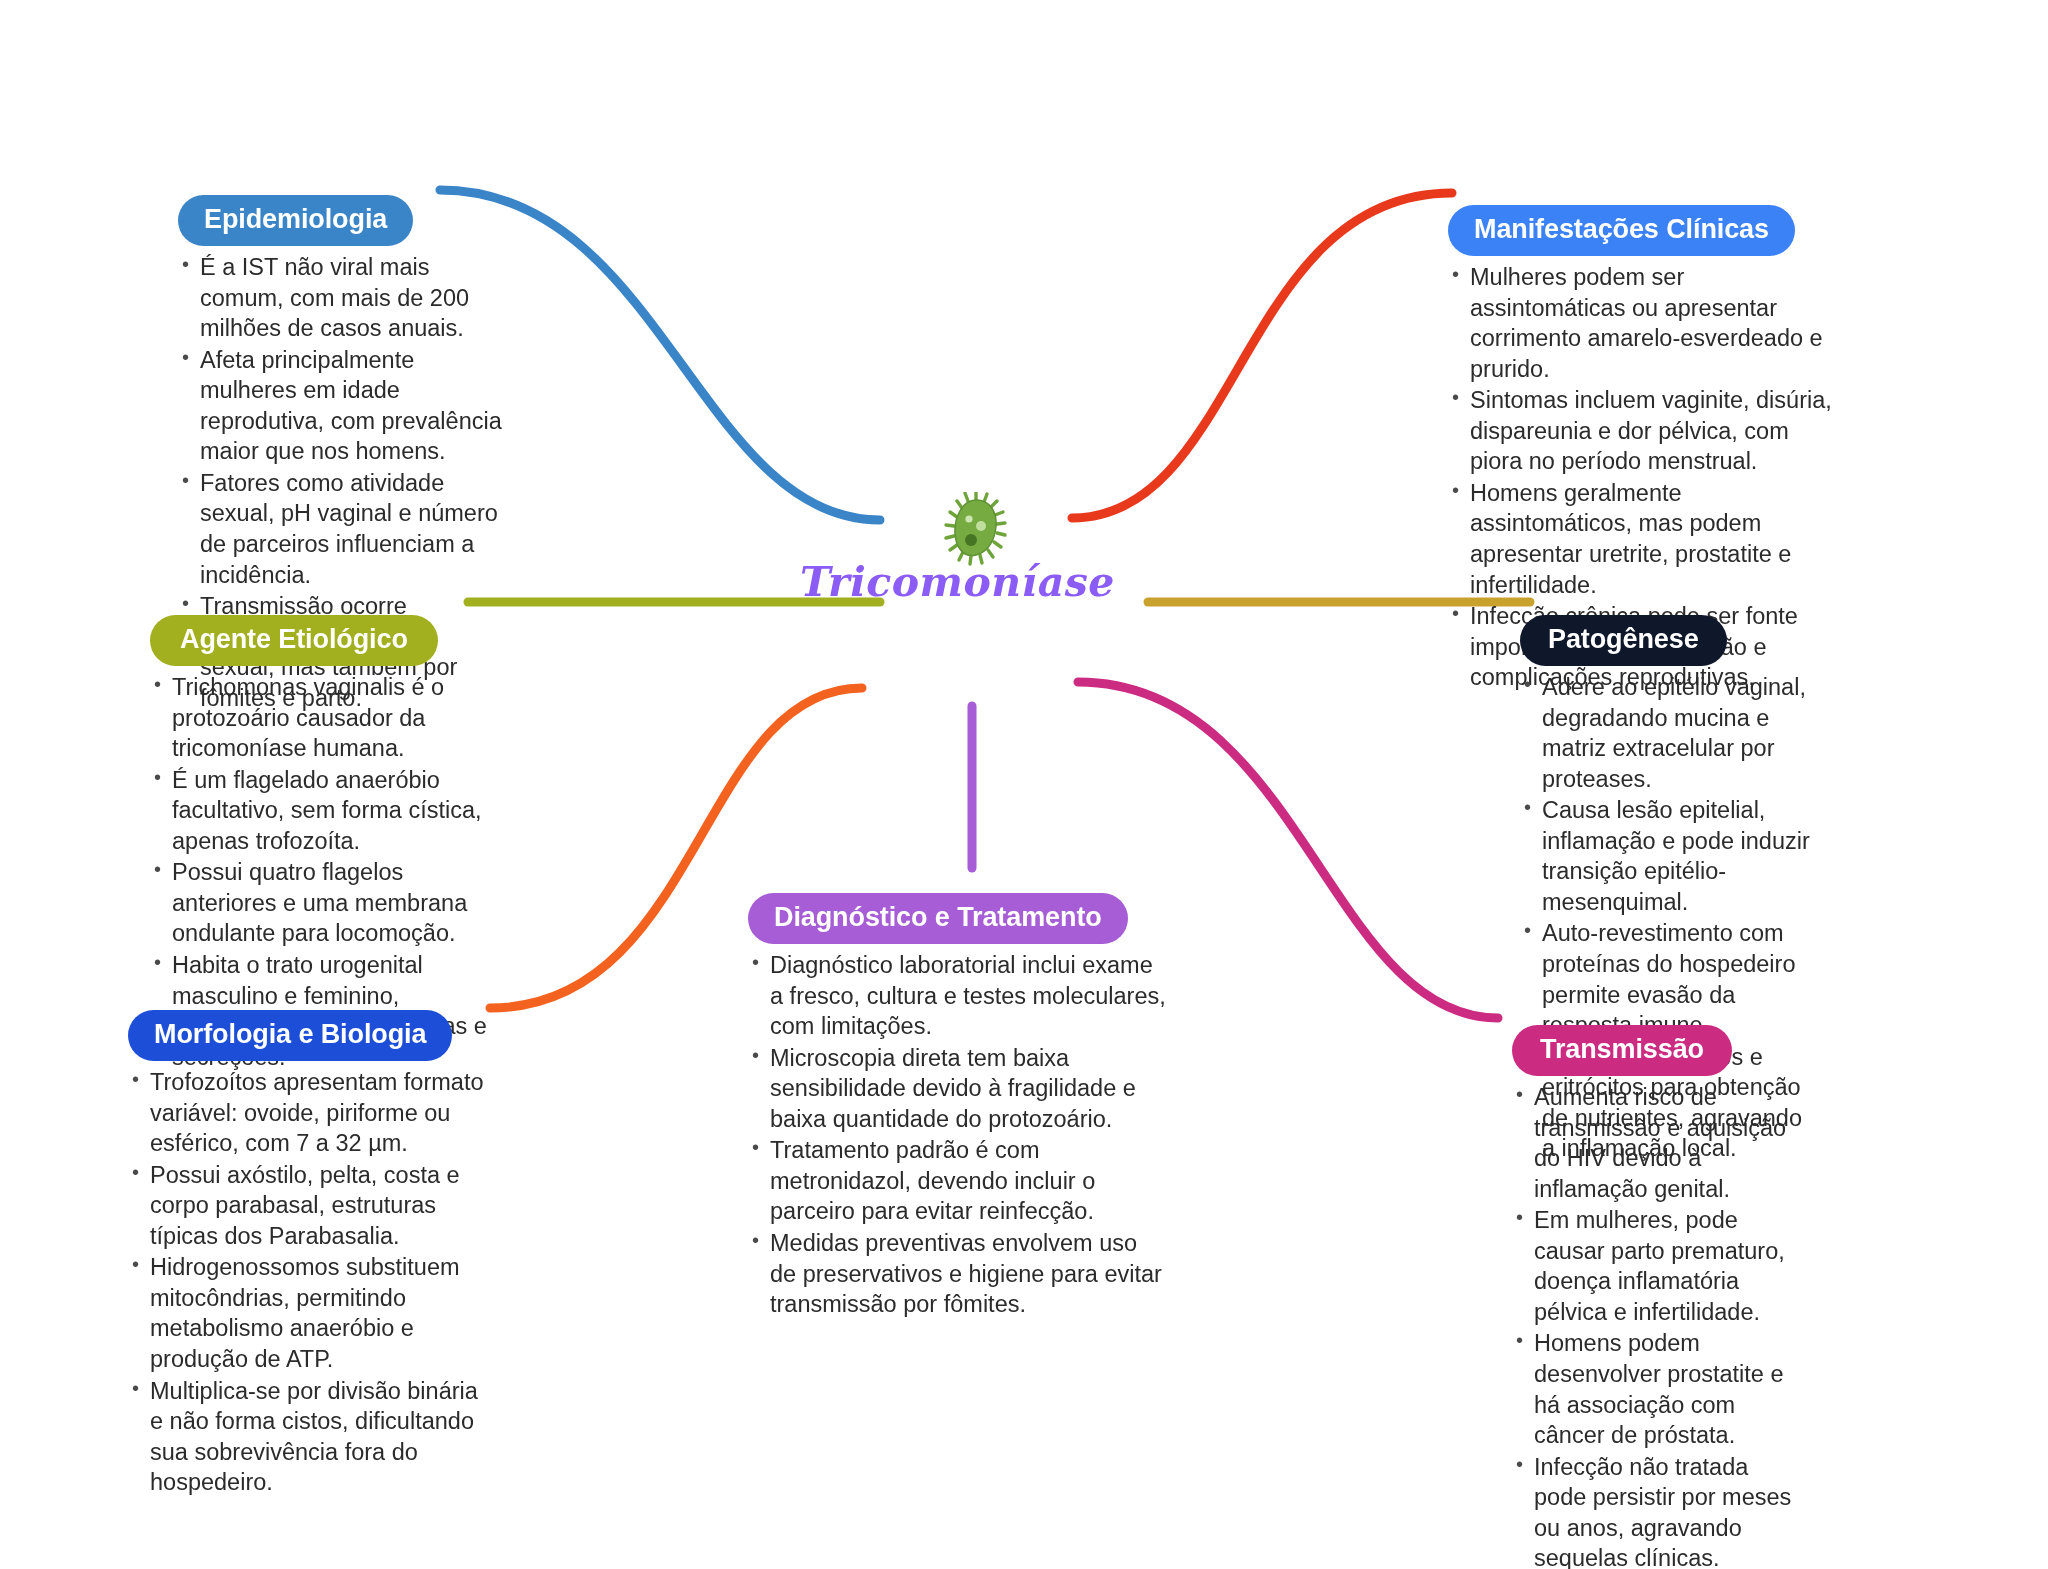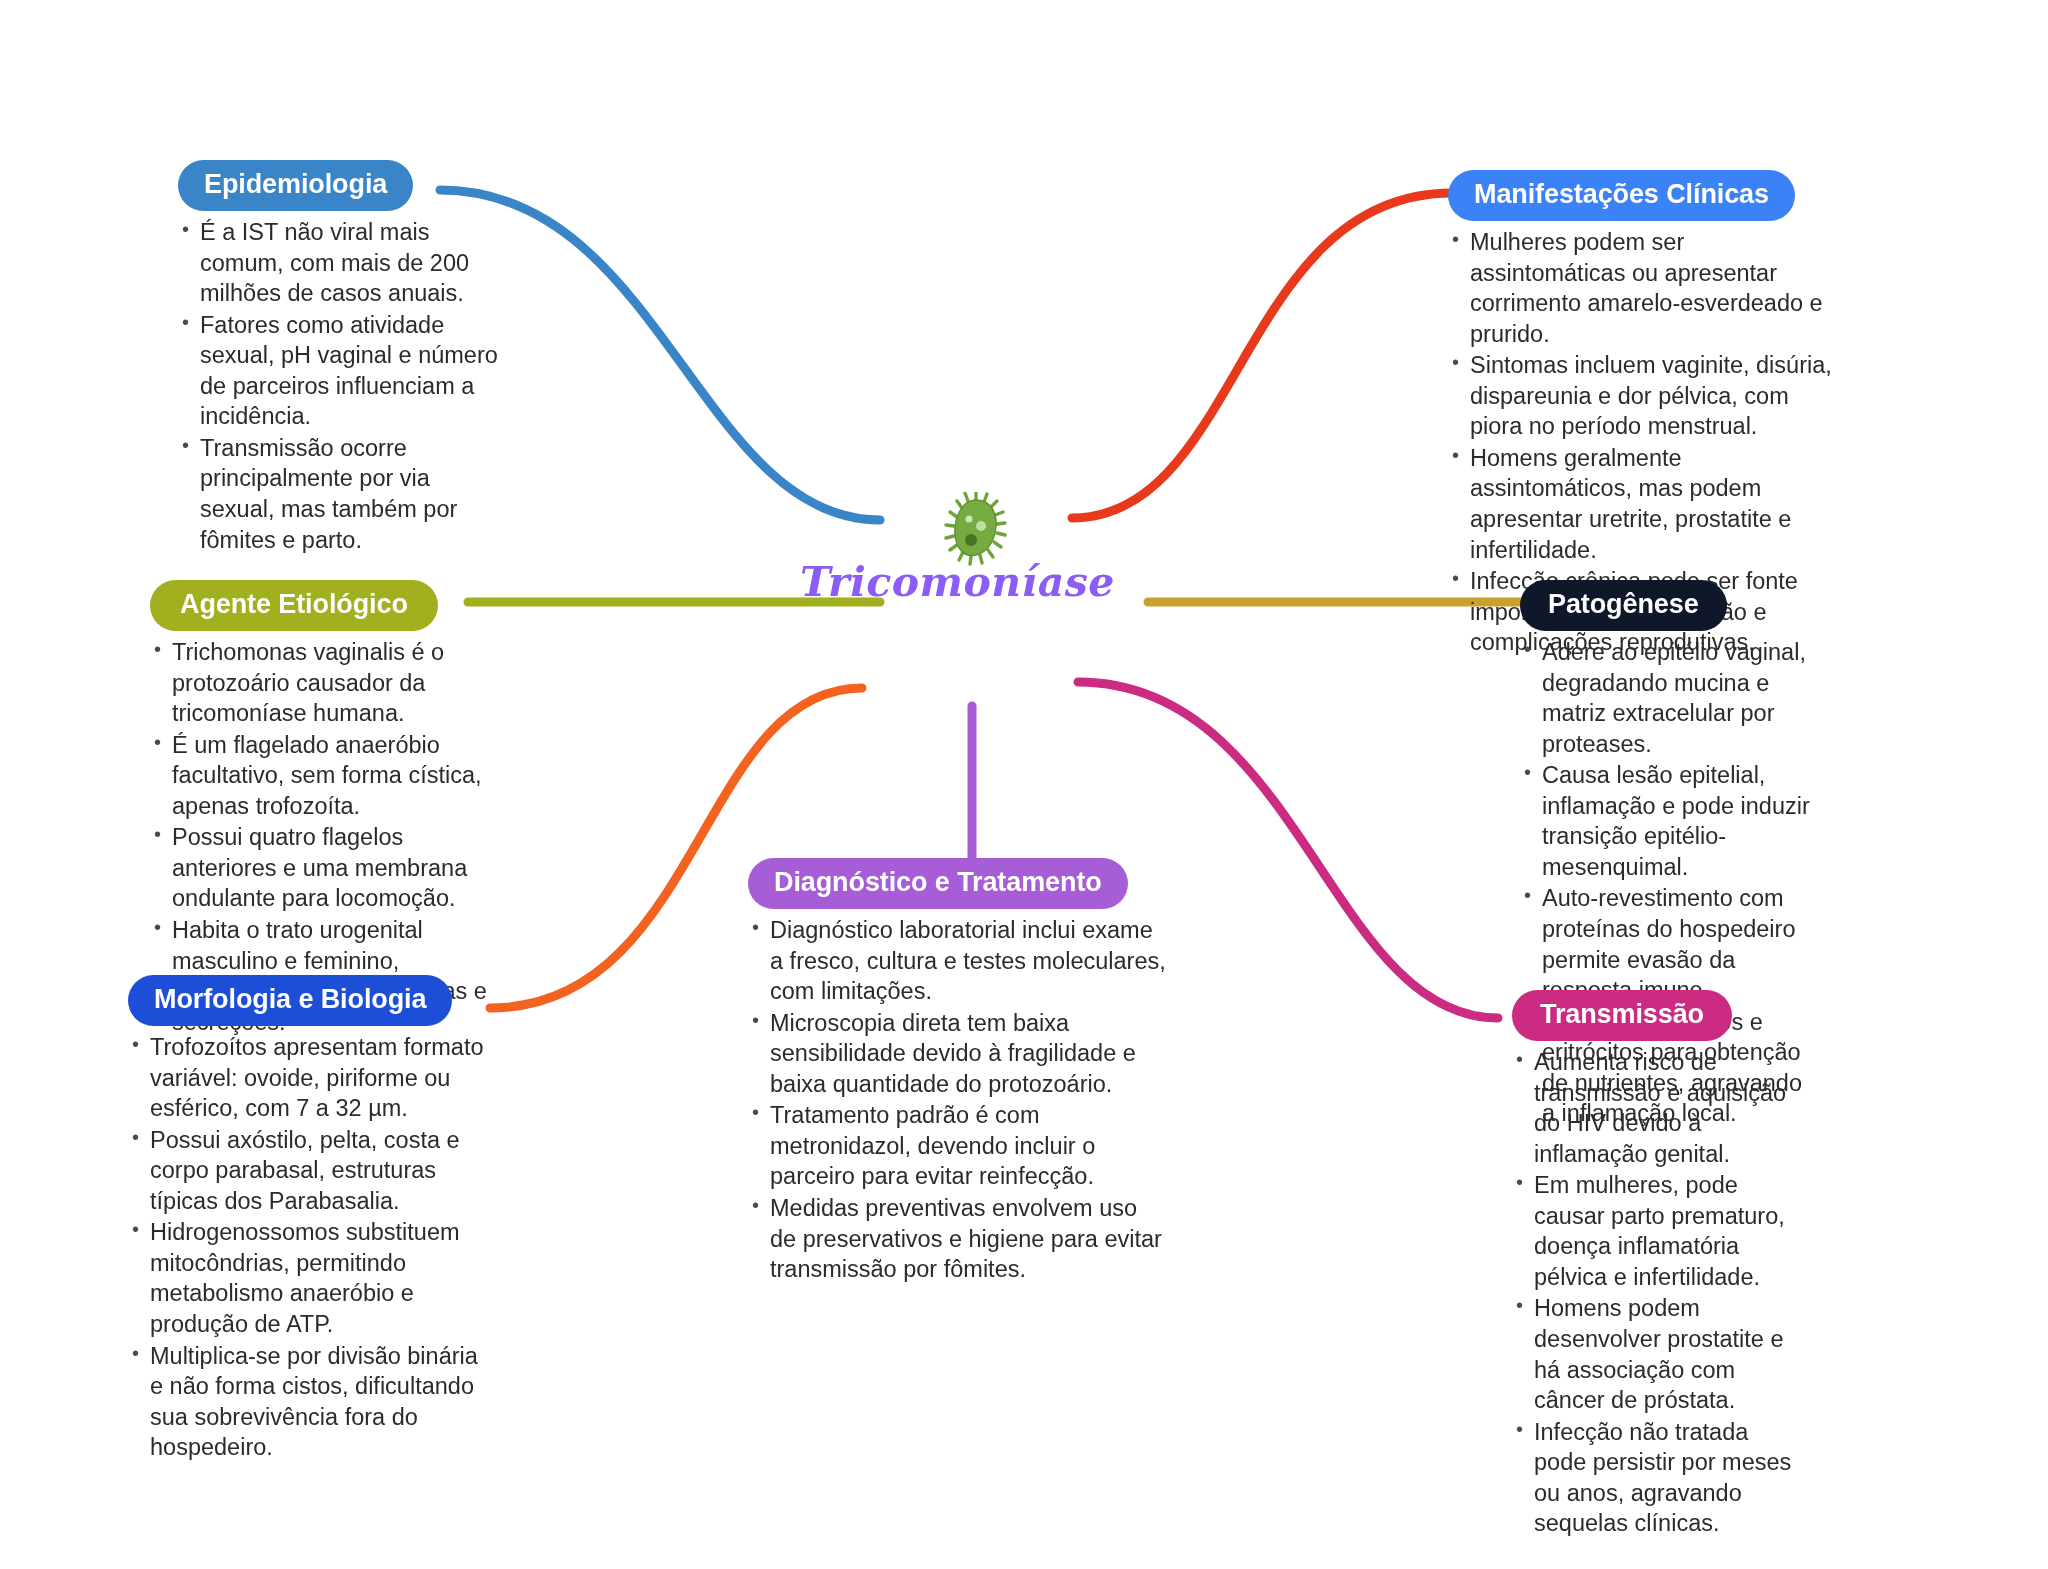--- a/index.html
+++ b/index.html
@@ -16,20 +16,21 @@
     position: absolute; left: 0; top: 0;
     width: 2048px; height: 1569px;
   }
   svg.branches {
     position: absolute; left: 0; top: 0;
     width: 2048px; height: 1569px;
     pointer-events: none;
   }
   .node {
     position: absolute;
+    margin-top: 35px;
   }
   .pill {
     display: inline-block;
     border-radius: 999px;
     color: #ffffff;
     font-weight: bold;
     font-size: 27px;
     letter-spacing: -0.1px;
     padding: 9px 26px 11px 26px;
     white-space: nowrap;
@@ -141,20 +142,21 @@
     </svg>
   </div>
   <div id="center-title">Tricomoníase</div>
 
   <div class="node" id="n-epidemiologia">
     <div class="pill-wrap">
       <span class="pill" style="background:#3A84C8">Epidemiologia</span>
     </div>
     <ul class="bullets">
       <li>É a IST não viral mais comum, com mais de 200 milhões de casos anuais.</li>
+      <li>Afeta principalmente mulheres em idade reprodutiva, com prevalência maior que nos homens.</li>
       <li>Fatores como atividade sexual, pH vaginal e número de parceiros influenciam a incidência.</li>
       <li>Transmissão ocorre principalmente por via sexual, mas também por fômites e parto.</li>
     </ul>
   </div>
 
   <div class="node" id="n-manifestacoes">
     <div class="pill-wrap">
       <span class="pill" style="background:#3b82f6">Manifestações Clínicas</span>
     </div>
     <ul class="bullets">

